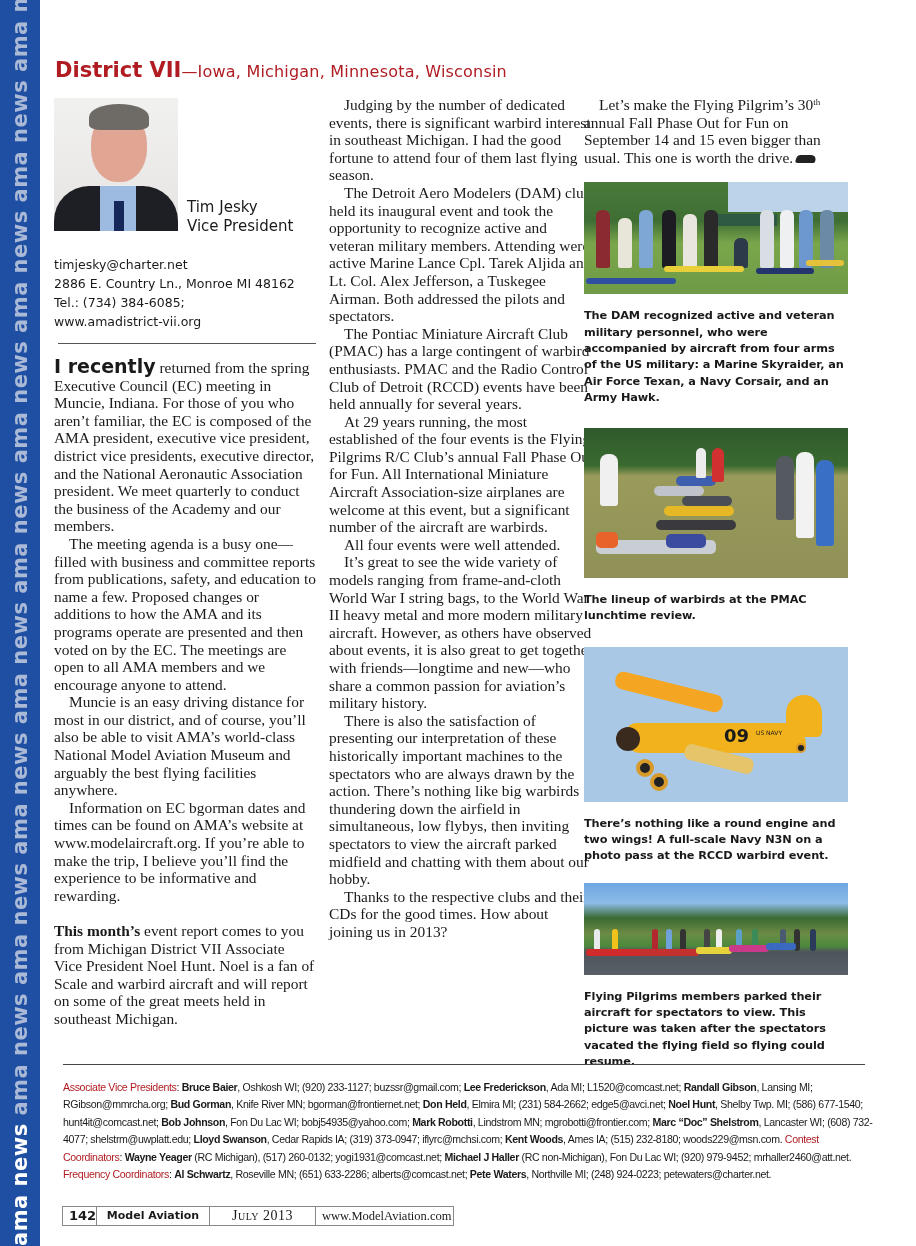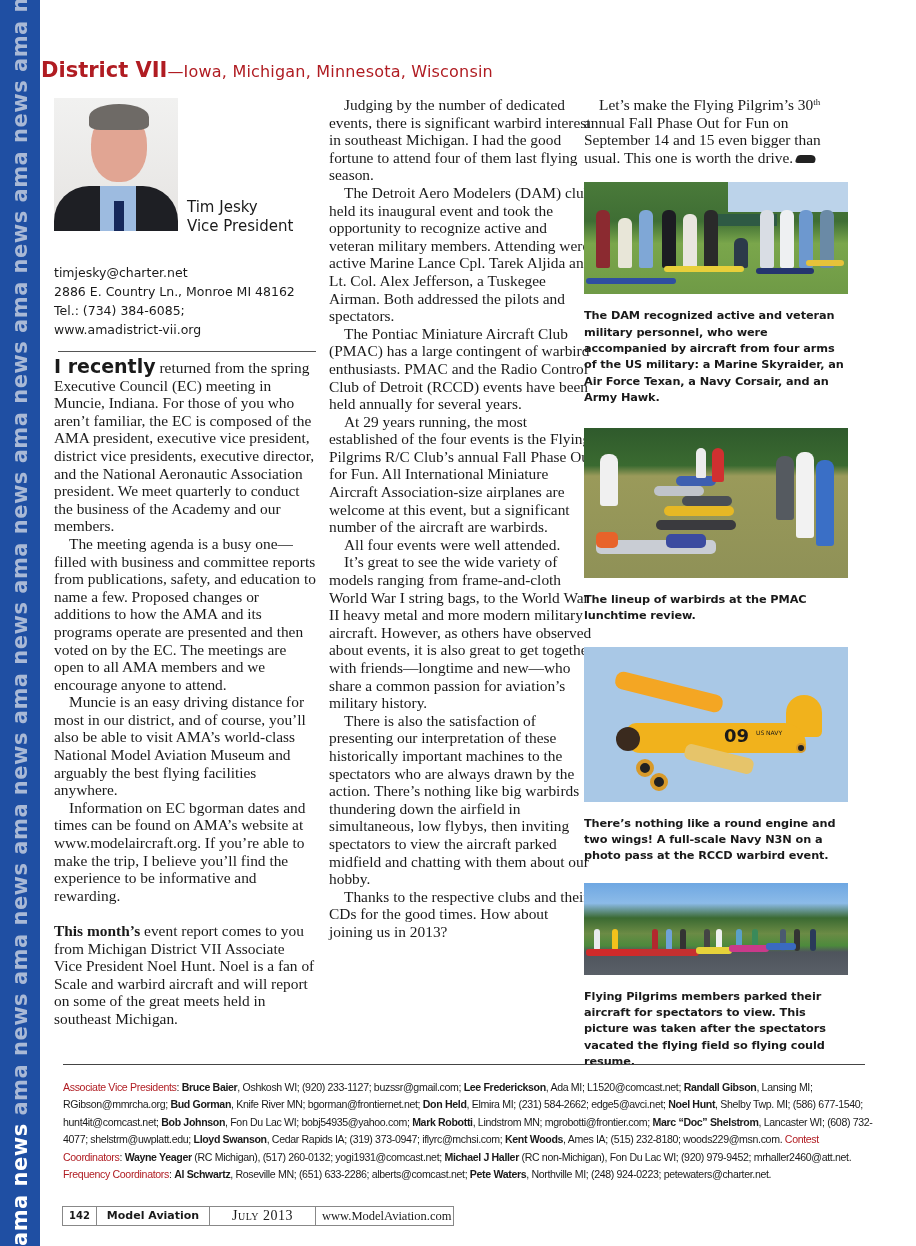--- a/index.html
+++ b/index.html
@@ -18,21 +18,21 @@
     transform: translate(0, 1246px) rotate(-90deg);
     white-space: nowrap;
     font-family: "DejaVu Sans", sans-serif; font-weight: bold;
     font-size: 21px; line-height: 40px; letter-spacing: 0.5px;
     color: #a9b9d6; padding-left: 0px;
   }
   .side-banner-text .hl { color: #ffffff; }
 
   
   .heading {
-    position: absolute; left: 41px; top: 58px;
+    position: absolute; left: 55px; top: 58px;
     font-family: "DejaVu Sans", sans-serif; color: #b01c22;
     white-space: nowrap;
   }
   .heading .main { font-size: 21px; font-weight: bold; }
   .heading .sub { font-size: 16px; letter-spacing: 0.2px; }
 
   
   .col1 { position: absolute; left: 54px; top: 98px; width: 262px; }
   .portrait {
     width: 124px; height: 133px; position: relative; overflow: hidden;
@@ -44,21 +44,21 @@
   .portrait .face { position: absolute; left: 37px; top: 12px; width: 56px; height: 72px; background: #e1a593; border-radius: 48% 48% 46% 46%; }
   .portrait .hair { position: absolute; left: 35px; top: 6px; width: 60px; height: 26px; background: #6e6a66; border-radius: 50% 50% 20% 20%; }
 
   .bio-name {
     position: absolute; left: 133px; top: 100px;
     font-family: "DejaVu Sans", sans-serif; font-size: 15px; line-height: 19px; color: #1a1a1a;
   }
   .bio-name .title { display: block; }
 
   .contact {
-    margin-top: 32px;
+    margin-top: 24px;
     font-family: "DejaVu Sans", sans-serif; font-size: 12.5px; line-height: 19px; color: #1a1a1a;
   }
   .rule1 { margin-top: 12px; width: 258px; height: 1px; background: #555; margin-left: 4px; }
 
   .body-text {
     font-family: "Liberation Serif", serif; font-size: 15.4px; line-height: 17.6px; color: #1a1a1a;
   }
   .body-text p { text-indent: 15px; }
   .body-text p.noindent { text-indent: 0; }
   .lead-bold { font-family: "DejaVu Sans", sans-serif; font-weight: bold; font-size: 19px; }
@@ -117,21 +117,21 @@
   .contacts .role { color: #b01c22; font-weight: normal; }
   .contacts b { font-weight: bold; }
 
   
   .footer-bar {
     position: absolute; left: 62px; top: 1206px; height: 20px;
     display: flex; border: 1px solid #888;
   }
   .footer-bar .cell { height: 18px; line-height: 18px; padding: 0 6px; border-right: 1px solid #888; white-space: nowrap; }
   .footer-bar .cell:last-child { border-right: none; }
-  .fb-page { width: 34px; font-family: "DejaVu Sans", sans-serif; font-weight: bold; font-size: 10px; }
+  .fb-page { width: 34px; font-family: "DejaVu Sans", sans-serif; font-weight: bold; font-size: 13px; }
   .fb-mag { width: 113px; font-family: "DejaVu Sans", sans-serif; font-weight: bold; font-size: 11px; text-align: center; }
   .fb-date { width: 106px; font-family: "Liberation Serif", serif; font-size: 14px; text-align: center; font-variant: small-caps; letter-spacing: 0.5px; }
   .fb-url { width: 137px; font-family: "Liberation Serif", serif; font-size: 12.5px; text-align: center; }
 </style>
 </head>
 <body>
 
 <div class="side-banner">
   <div class="side-banner-text"><span class="hl">ama news</span> <span>ama news ama news ama news ama news ama news ama news ama news ama news ama news ama news ama news ama news ama news ama news ama news ama news ama news ama news ama news ama news</span></div>
 </div>

